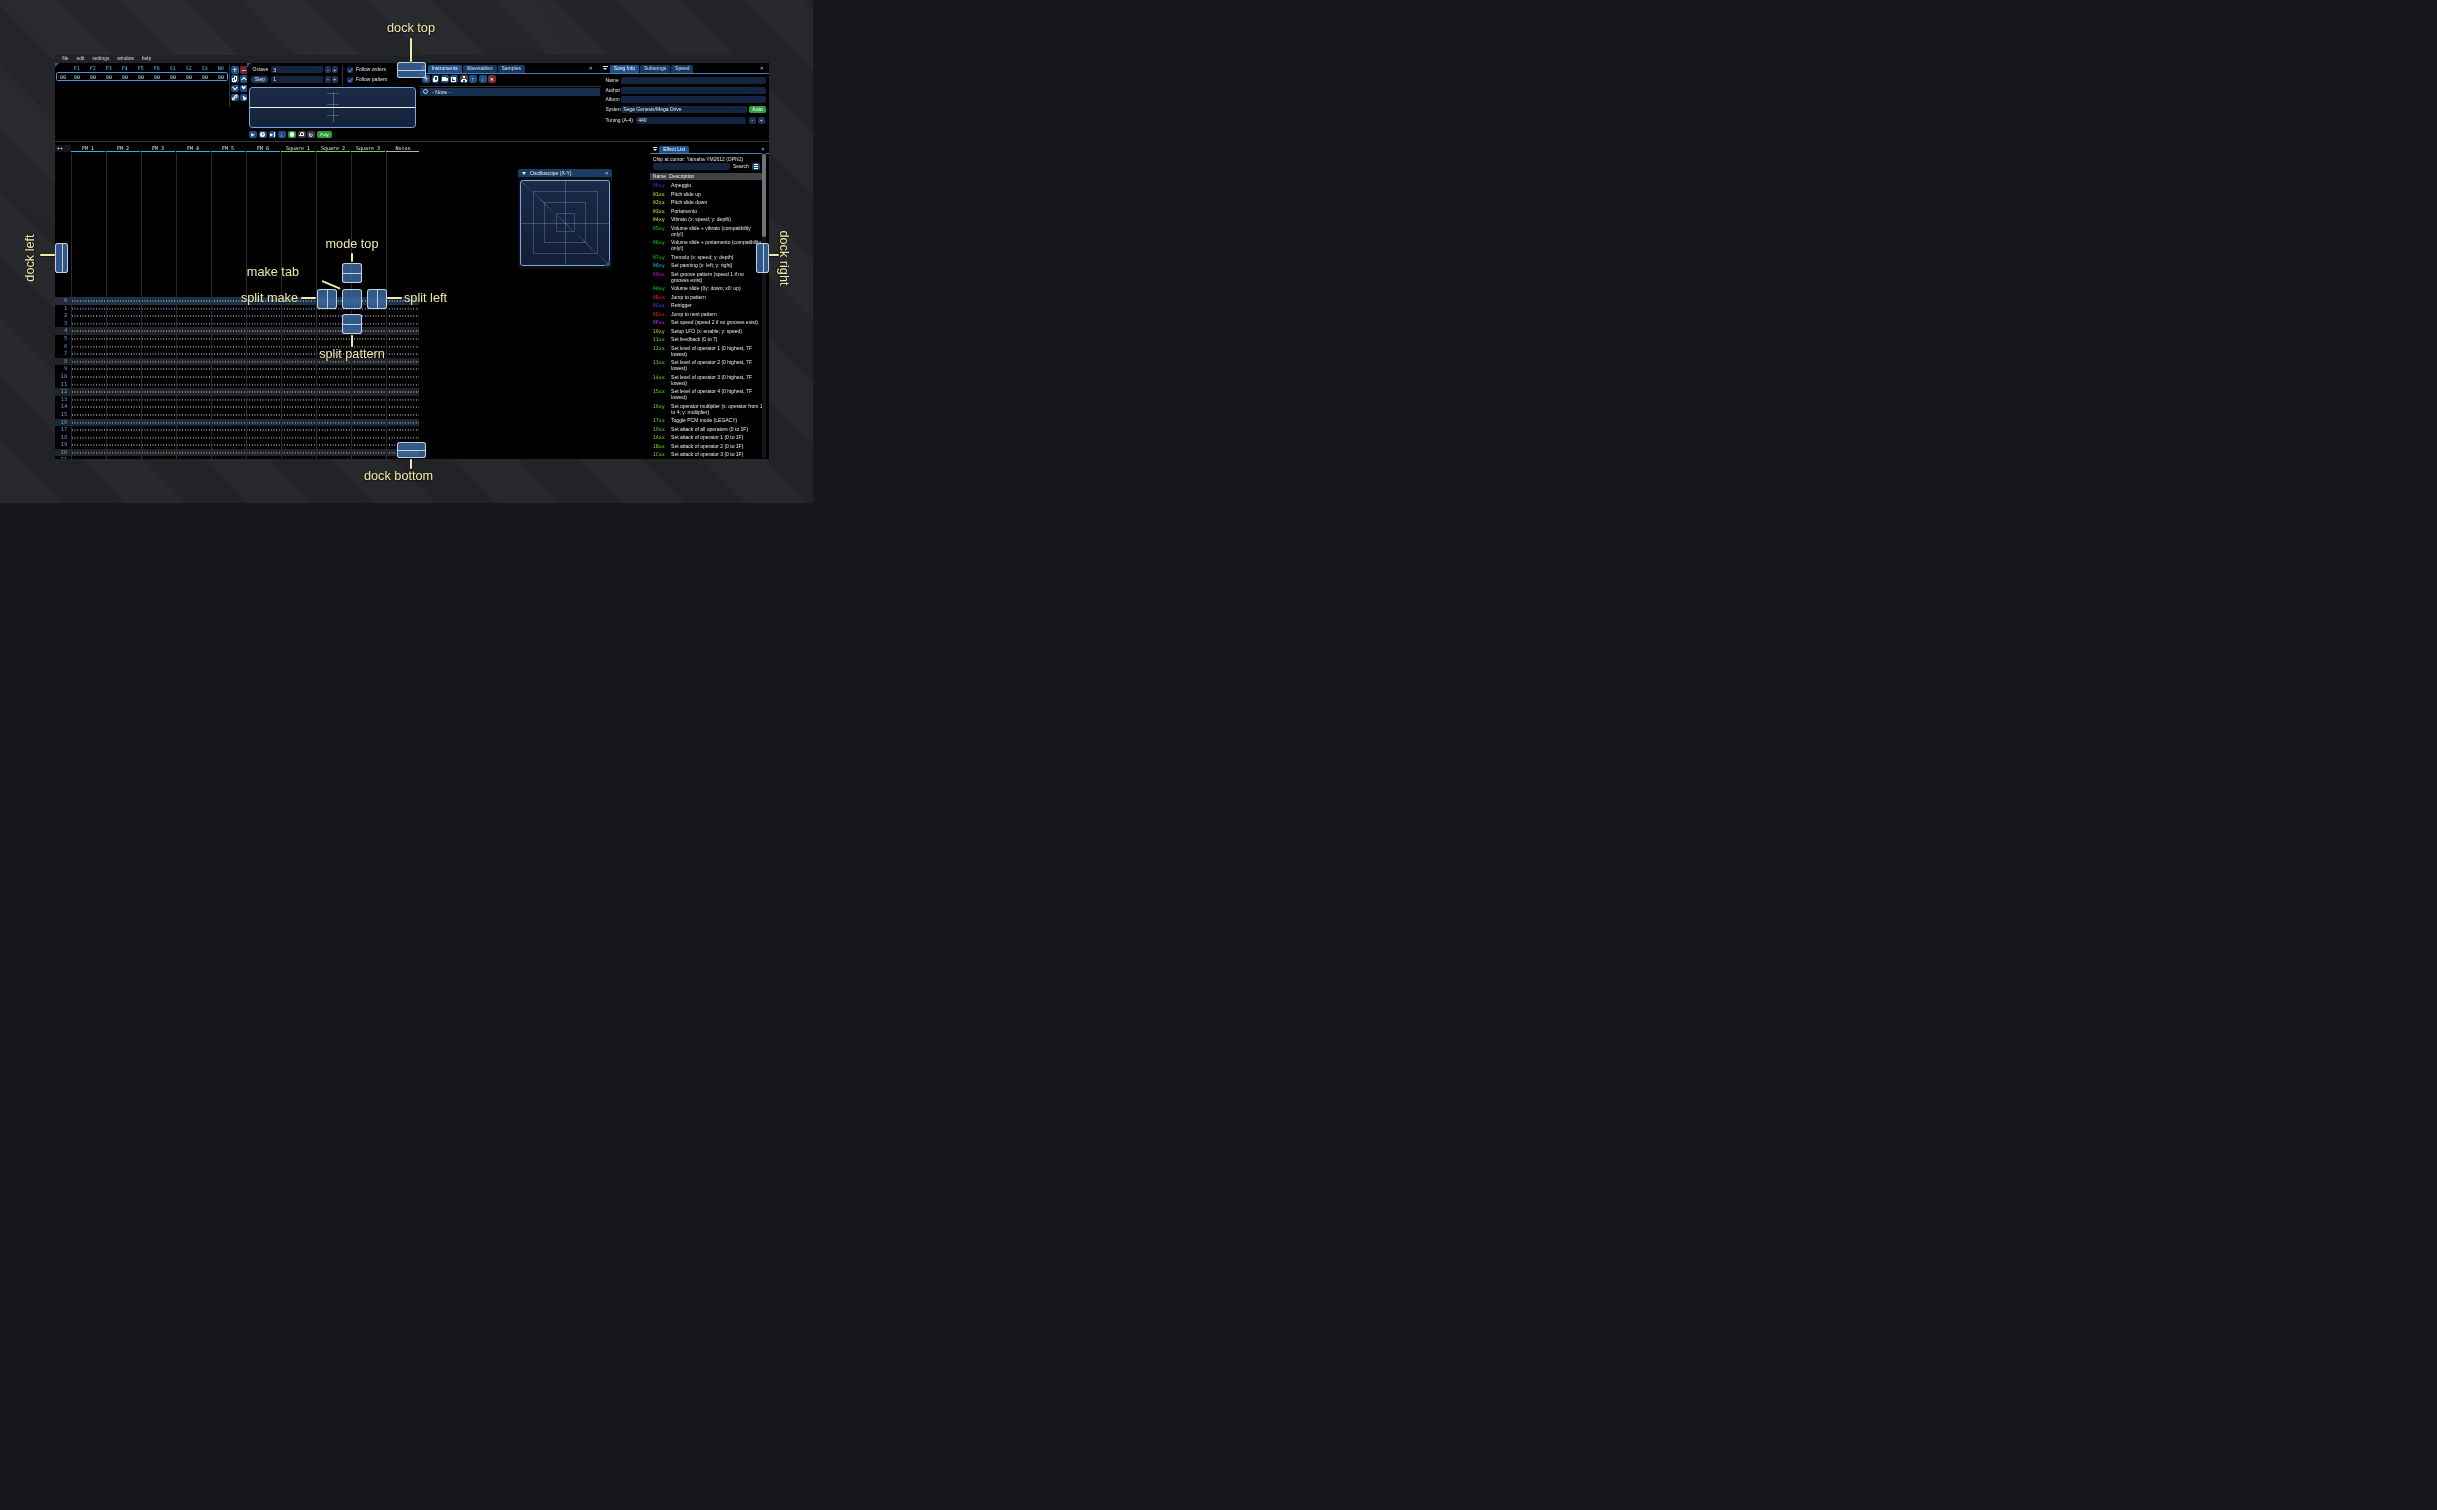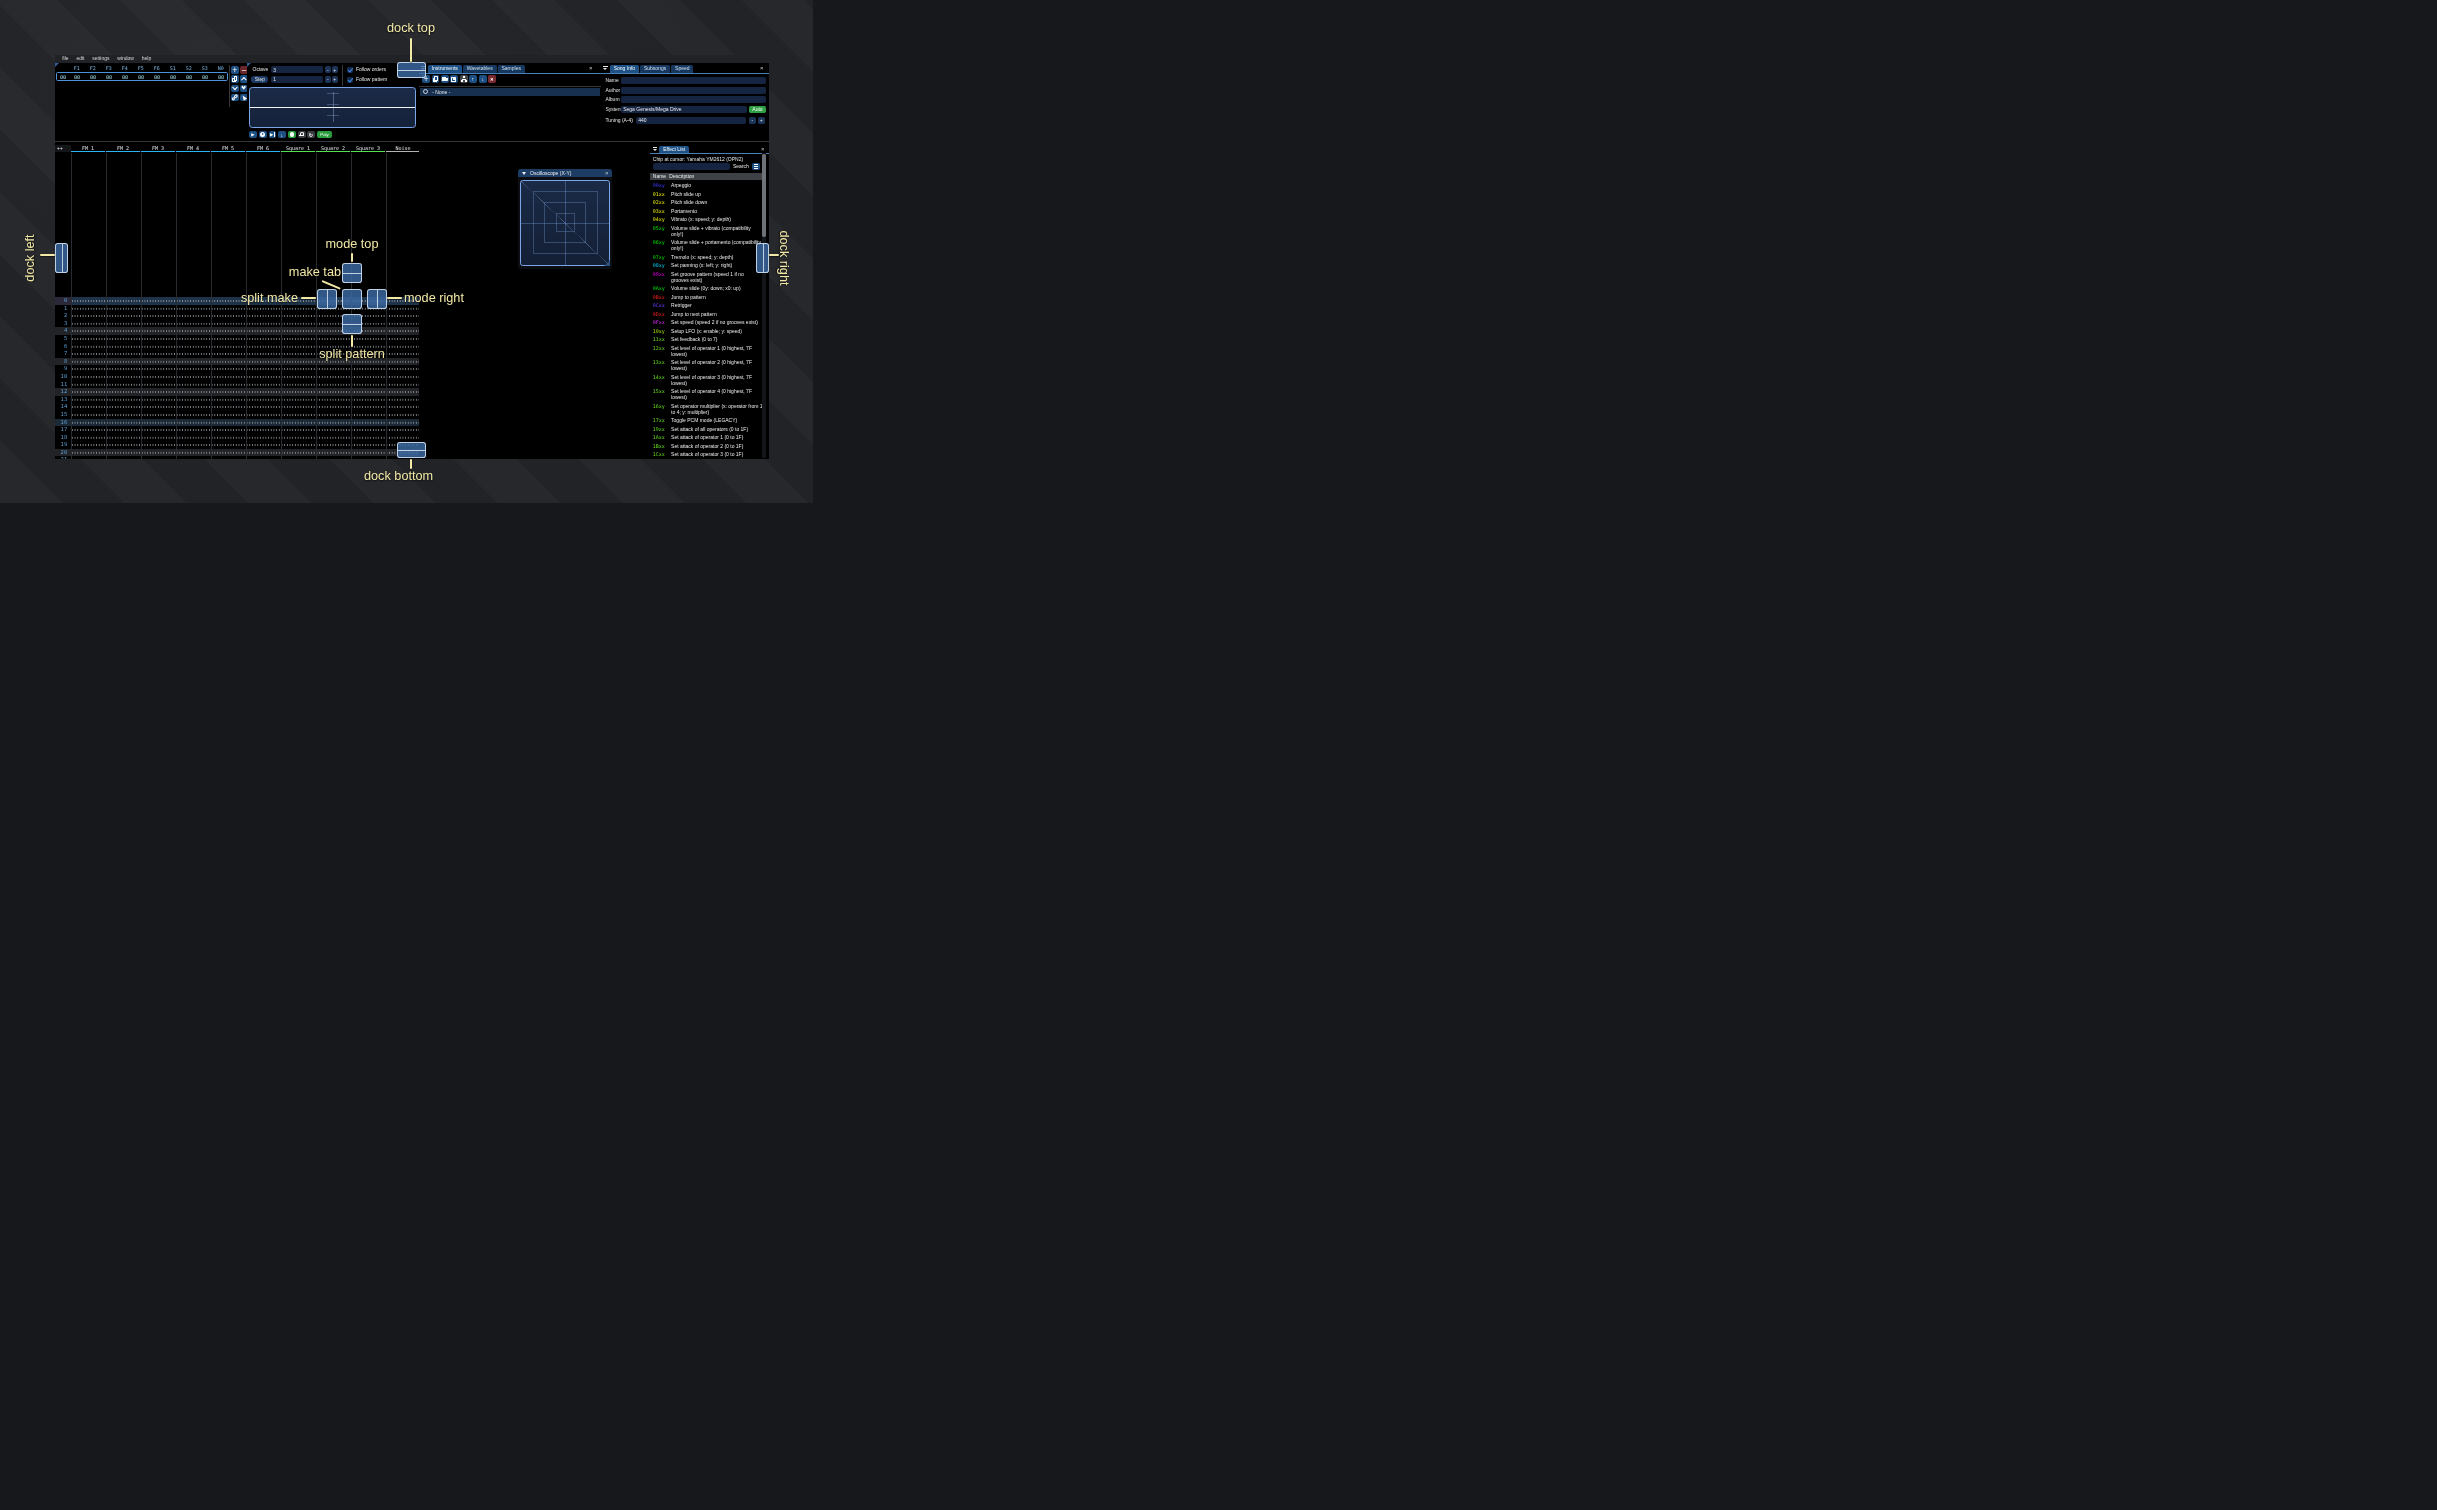--- a/index.html
+++ b/index.html
@@ -765,17 +765,17 @@
   <div class="aline" style="left:387px;top:297px;width:15px;height:1.7px"></div>
   <div class="aline" style="left:322px;top:280px;width:20.4px;height:1.7px;transform:rotate(23deg);transform-origin:left center"></div>
 
   <div class="ann" style="left:364px;top:21px;width:94px;text-align:center">dock top</div>
   <div class="ann" style="left:364px;top:469px;width:94px;">dock bottom</div>
   <div class="ann" style="left:30px;top:258px;transform:translate(-50%,-50%) rotate(-90deg)">dock left</div>
   <div class="ann" style="left:784px;top:258px;transform:translate(-50%,-50%) rotate(90deg)">dock right</div>
   <div class="ann" style="left:305px;top:237px;width:94px;text-align:center">mode top</div>
   <div class="ann" style="left:305px;top:347px;width:94px;text-align:center">split pattern</div>
   <div class="ann" style="right:515px;top:291px">split make</div>
-  <div class="ann" style="left:404px;top:291px">mode right</div>
-  <div class="ann" style="right:472px;top:265px">make tab</div>
+  <div class="ann" style="left:404px;top:291px">split left</div>
+  <div class="ann" style="right:514px;top:265px">make tab</div>
 
 </div>
 
 
 </body></html>

